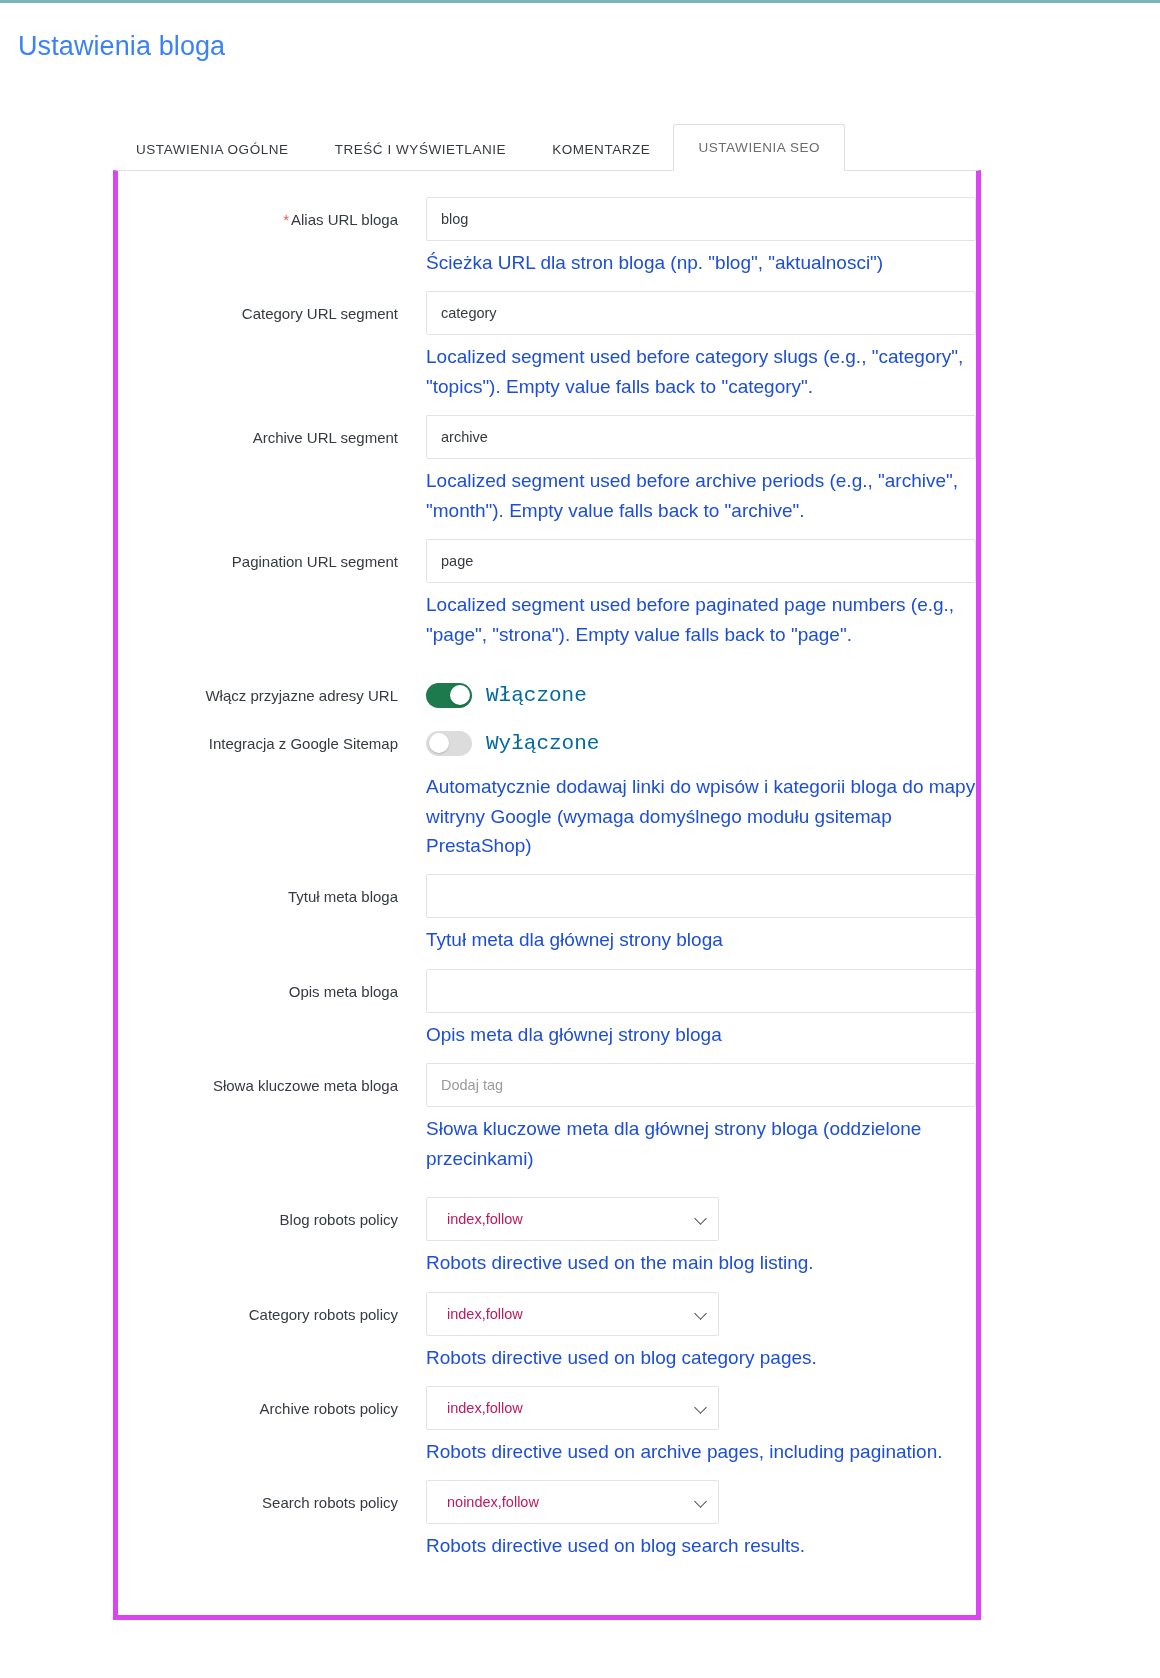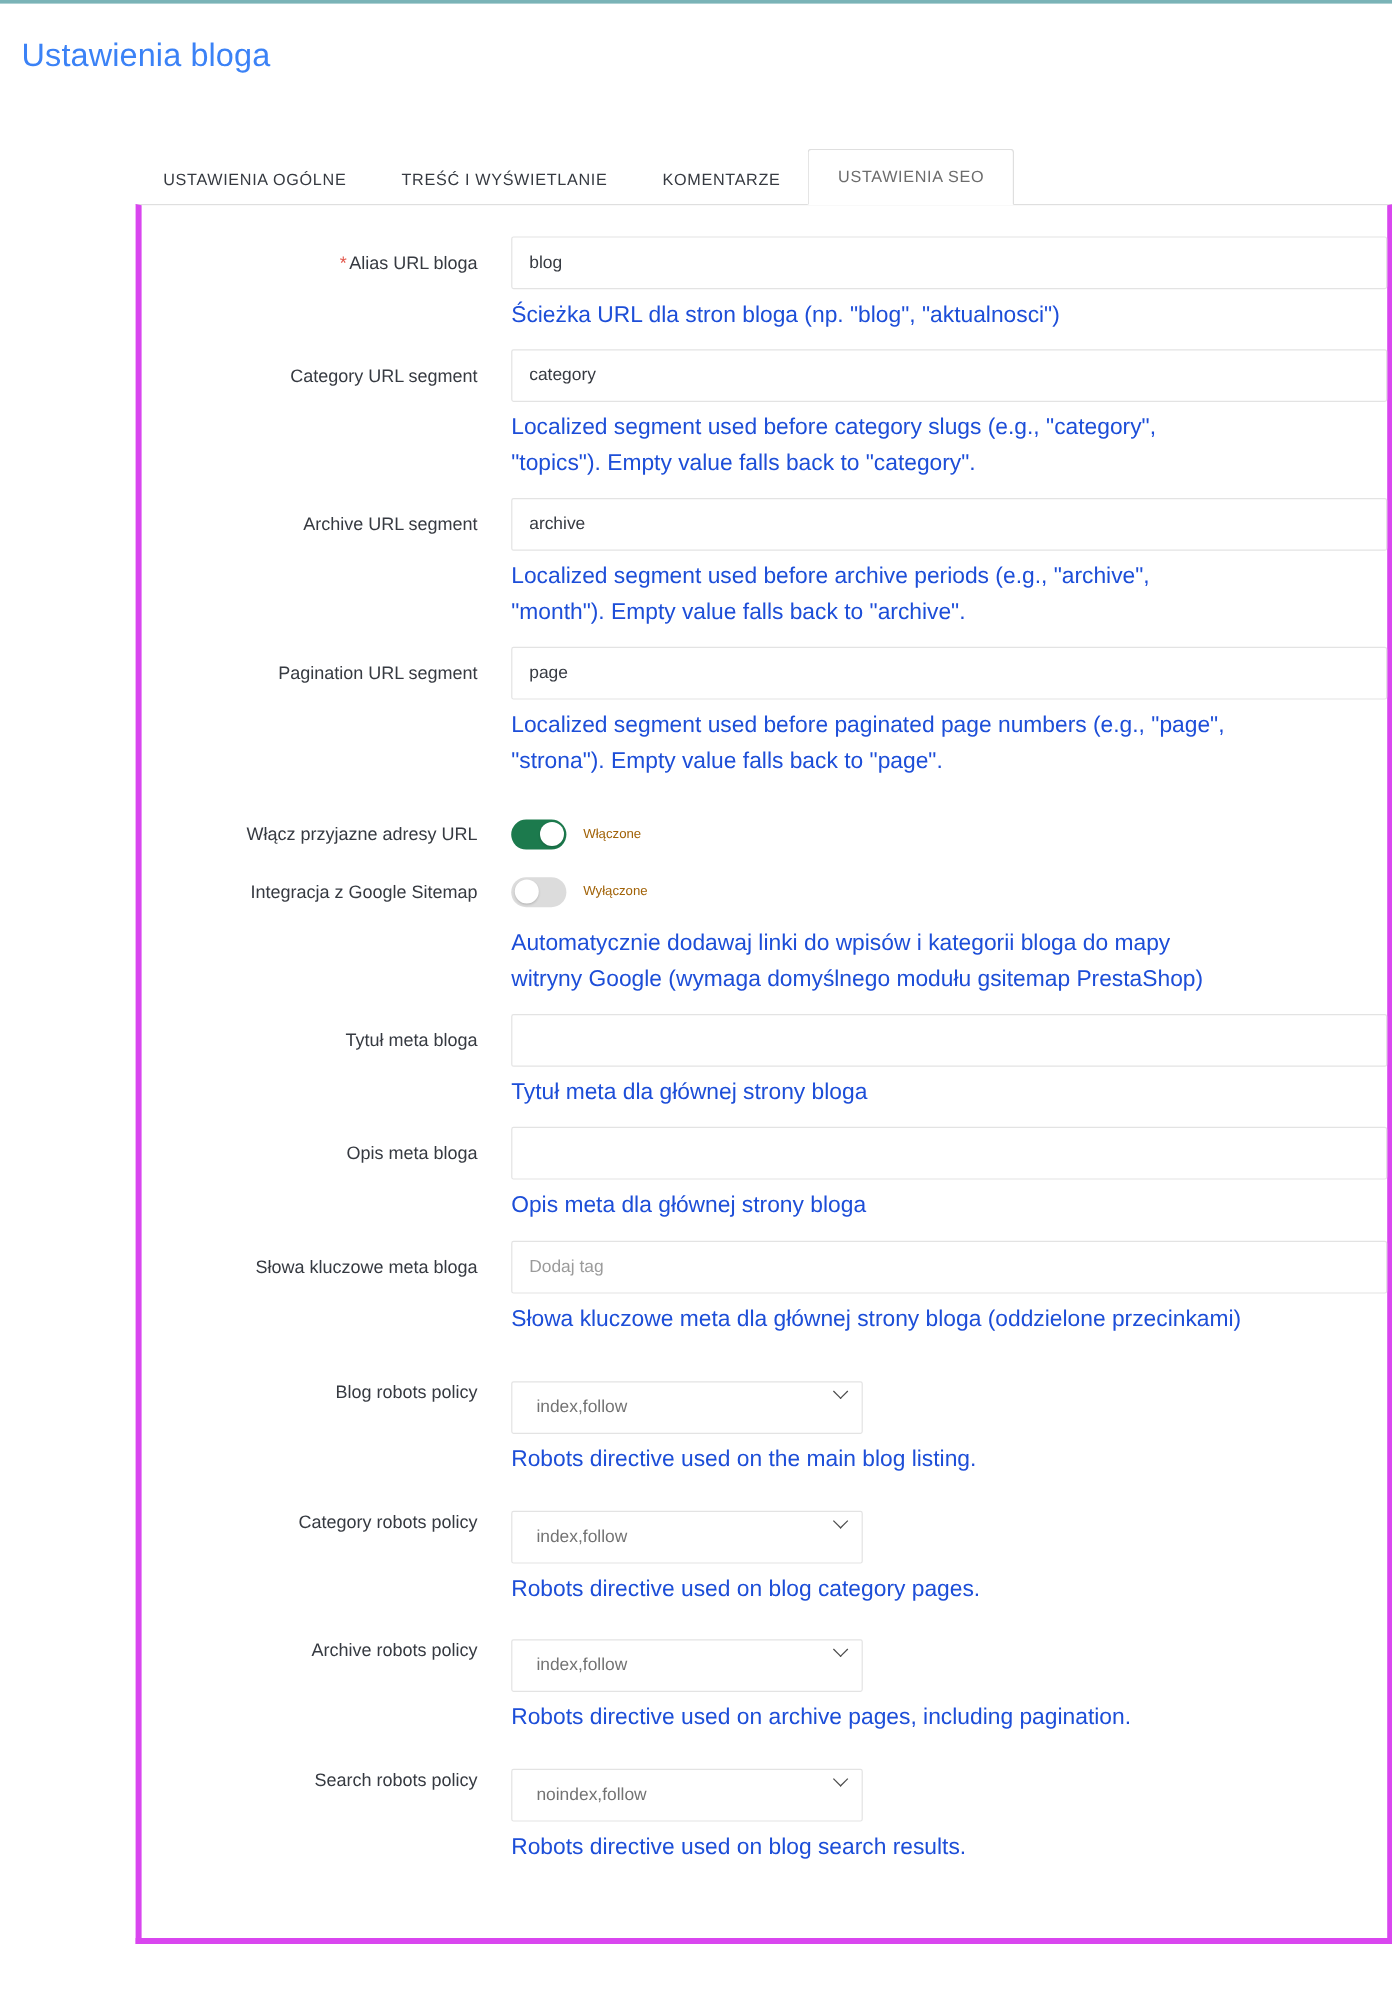--- a/index.html
+++ b/index.html
@@ -57,21 +57,21 @@
     position: relative;
     z-index: 3;
     margin-bottom: -1px;
     padding: 16px 24px;
     text-align: center;
   }
   .card {
     border: 5px solid #d946ef;
     border-top: 1px solid #dfdfdf;
     background: #ffffff;
-    width: 1048px;
+    width: 868px;
     margin-left: 0;
     position: relative;
     z-index: 1;
     padding: 26px 0 40px 0;
     min-height: 1450px;
   }
   .form-row {
     display: flex;
     align-items: flex-start;
     padding: 0 0 0 0;
@@ -136,42 +136,42 @@
     top: 2.5px;
     width: 20px;
     height: 20px;
     border-radius: 50%;
     background: #fff;
     box-shadow: 0 1px 2px rgba(0,0,0,.18);
   }
   .switch.on .knob { right: 2.5px; }
   .switch.off .knob { left: 2.5px; }
   .switch-label {
-    font-size: 11px;
-    color: #a16207;
+    font-size: 21px;
+    color: #0369a1;
+    font-family: Liberation Mono, monospace;
   }
   .select-wrap {
     position: relative;
     width: 293px;
   }
   select.select-input {
     width: 100%;
     height: 44px;
     border: 1px solid #e3e3e3;
     border-radius: 2px;
     padding: 0 34px 0 20px;
     font-size: 14.5px;
     font-family: "Liberation Sans", sans-serif;
-    color: #737373;
+    color: #be185d;
     background: #fff;
     outline: none;
     appearance: none;
     -webkit-appearance: none;
     cursor: pointer;
-    margin-top: 13px;
   }
   .chev {
     position: absolute;
     right: 14px;
     top: 17px;
     width: 9px;
     height: 9px;
     border-right: 1.6px solid #4a4a4a;
     border-bottom: 1.6px solid #4a4a4a;
     transform: rotate(45deg);

